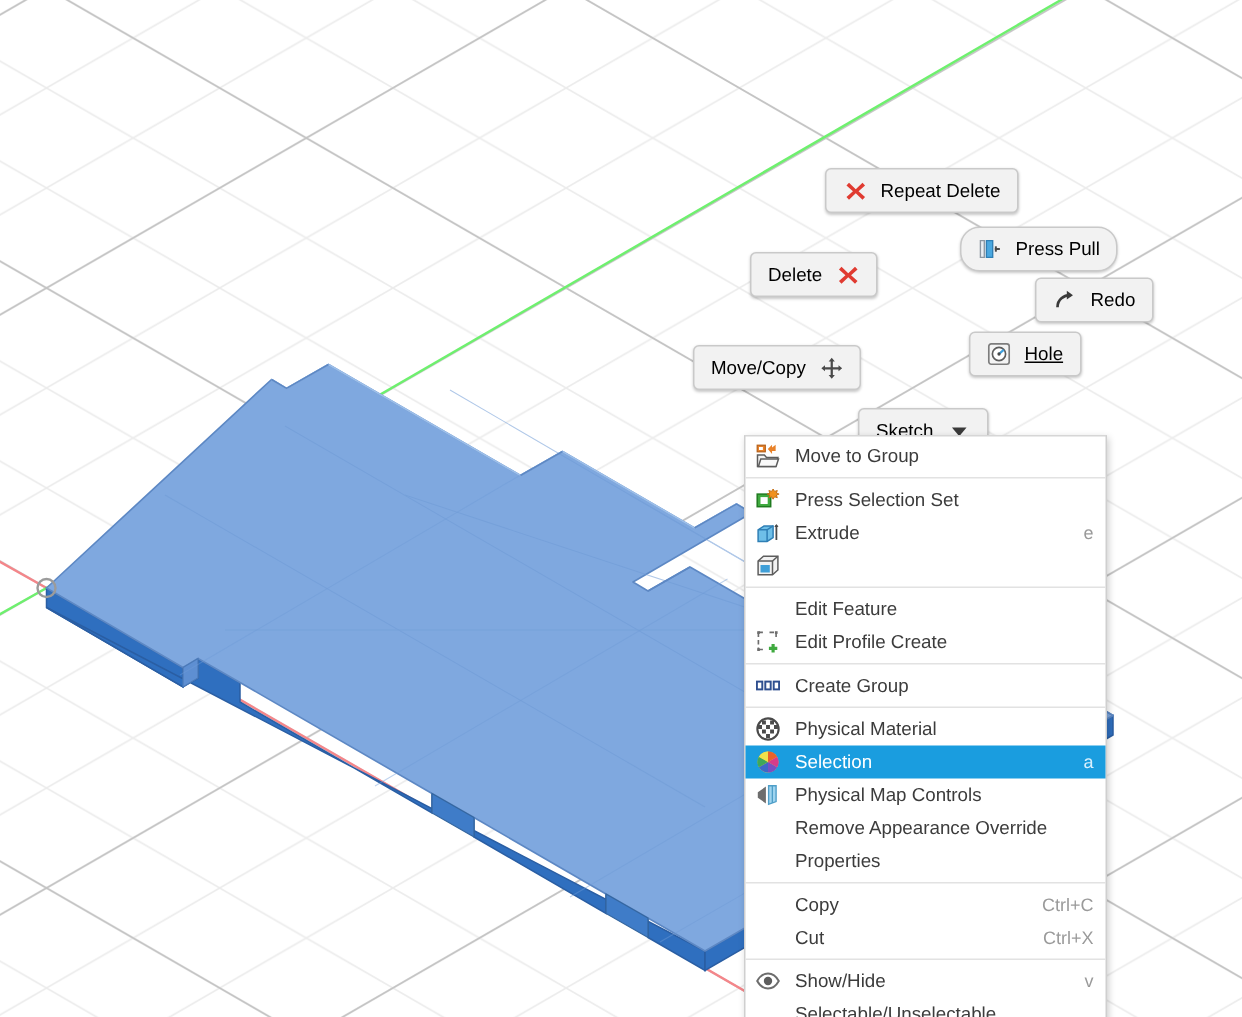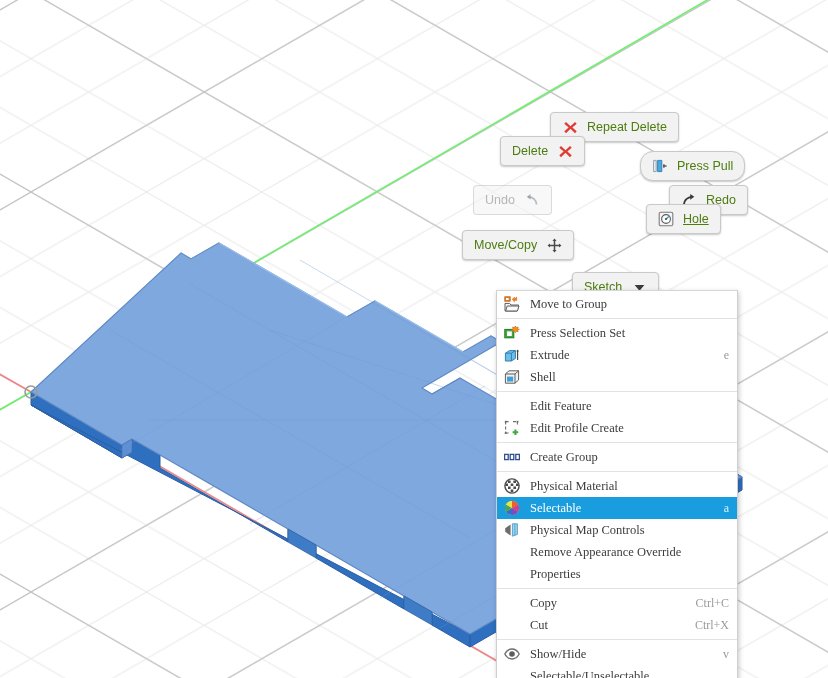--- a/index.html
+++ b/index.html
@@ -40,21 +40,21 @@
     align-items: center;
     gap: 9px;
     box-sizing: border-box;
     height: 30px;
     padding: 0 11px;
     background: #f2f2f2;
     border: 1px solid #c9c9c9;
     border-radius: 4px;
     box-shadow: 0 1px 2px rgba(0,0,0,0.22);
     font-size: 12.5px;
-    color: #4d7c0f;
+    color: #000000;
     white-space: nowrap;
     user-select: none;
   }
   .mm-btn .mm-label { line-height: 1; }
   .mm-btn.disabled {
     background: rgba(242,242,242,0.55);
     border-color: rgba(190,190,190,0.5);
     color: rgba(90,90,90,0.42);
     box-shadow: none;
   }
@@ -62,27 +62,27 @@
     display: inline-flex;
     align-items: center;
     justify-content: center;
     width: 16px;
     height: 16px;
     flex: 0 0 16px;
   }
 
   
   #btn-repeat-delete { left: 550px; top: 112px; }
-  #btn-delete        { left: 500px; top: 136px; }
+  #btn-delete        { left: 500px; top: 168px; }
   #btn-undo          { left: 473px; top: 185px; }
   #btn-move-copy     { left: 462px; top: 230px; }
   #btn-sketch        { left: 572px; top: 272px; }
   #btn-press-pull    { left: 640px; top: 151px; border-radius: 13px; }
-  #btn-redo          { left: 669px; top: 185px; }
-  #btn-hole          { left: 646px; top: 204px; text-decoration: underline; }
+  #btn-redo          { left: 690px; top: 185px; }
+  #btn-hole          { left: 646px; top: 221px; text-decoration: underline; }
 
   
   #context-menu {
     position: absolute;
     left: 496px;
     top: 290px;
     width: 242px;
     background: #ffffff;
     border: 1px solid #cfcfcf;
     border-top: 1px solid #d6d6d6;
@@ -93,21 +93,20 @@
     box-sizing: border-box;
     user-select: none;
   }
   .cm-item {
     display: flex;
     align-items: center;
     height: 22px;
     padding: 0 8px 0 6px;
     box-sizing: border-box;
     cursor: default;
-    font-family: Liberation Serif, serif;
   }
   .cm-item.selected {
     background: #1a9ddf;
     color: #ffffff;
   }
   .cm-ico {
     display: inline-flex;
     align-items: center;
     justify-content: center;
     width: 18px;
@@ -260,29 +259,20 @@
 
   <div class="mm-btn" id="btn-delete">
     <span class="mm-label">Delete</span>
     <span class="mm-ico">
       <svg viewBox="0 0 16 16" width="15" height="15">
         <path d="M3.2 2 L8 6.6 L12.8 2 L14.6 3.9 L10 8 L14.6 12.1 L12.8 14 L8 9.4 L3.2 14 L1.4 12.1 L6 8 L1.4 3.9 Z" fill="#e03b31"></path>
       </svg>
     </span>
   </div>
 
-  <div class="mm-btn disabled" id="btn-undo">
-    <span class="mm-label">Undo</span>
-    <span class="mm-ico">
-      <svg viewBox="0 0 16 16" width="16" height="16">
-        <path d="M12.5 12.5 C12.5 7.5 8.5 4.8 4.2 4.8" stroke="#7b8794" stroke-width="1.7" fill="none" opacity="0.55"></path>
-        <path d="M6.6 1.9 L2.6 4.8 L6.6 7.7 Z" fill="#7b8794" opacity="0.55"></path>
-      </svg>
-    </span>
-  </div>
 
   <div class="mm-btn" id="btn-move-copy">
     <span class="mm-label">Move/Copy</span>
     <span class="mm-ico">
       <svg viewBox="0 0 16 16" width="15" height="15">
         <path d="M8 0.6 L10.2 3.2 L8.8 3.2 L8.8 7.2 L12.8 7.2 L12.8 5.8 L15.4 8 L12.8 10.2 L12.8 8.8
                  L8.8 8.8 L8.8 12.8 L10.2 12.8 L8 15.4 L5.8 12.8 L7.2 12.8 L7.2 8.8 L3.2 8.8
                  L3.2 10.2 L0.6 8 L3.2 5.8 L3.2 7.2 L7.2 7.2 L7.2 3.2 L5.8 3.2 Z" fill="#4a4a4a"></path>
       </svg>
     </span>
@@ -377,21 +367,20 @@
 
     <div class="cm-item">
       <span class="cm-ico">
         <svg viewBox="0 0 16 16" width="16" height="16">
           <path d="M1.4 5 L5 1.8 L14.6 1.8 L14.6 11 L11 14.2 L1.4 14.2 Z" fill="#f2f2f2" stroke="#5d5d5d" stroke-width="1"></path>
           <path d="M1.4 5 L11 5 L14.6 1.8" fill="none" stroke="#5d5d5d" stroke-width="1"></path>
           <path d="M11 5 L11 14.2" fill="none" stroke="#5d5d5d" stroke-width="1"></path>
           <path d="M3 12.6 L3 7.6 L9.2 7.6 L9.2 12.6 Z" fill="#3f9fd8"></path>
         </svg>
       </span>
-      <span class="cm-text">Shell</span>
       <span class="cm-accel"></span>
     </div>
 
     <div class="cm-sep"></div>
 
     <div class="cm-item">
       <span class="cm-ico empty"></span>
       <span class="cm-text">Edit Feature</span>
       <span class="cm-accel"></span>
     </div>
@@ -446,21 +435,21 @@
         <svg viewBox="0 0 16 16" width="16" height="16">
           <circle cx="8" cy="8" r="7" fill="#f3c64b"></circle>
           <path d="M8 8 L8 1 A7 7 0 0 1 14.1 4.5 Z" fill="#e8622a"></path>
           <path d="M8 8 L14.1 4.5 A7 7 0 0 1 14.1 11.5 Z" fill="#d63c8a"></path>
           <path d="M8 8 L14.1 11.5 A7 7 0 0 1 8 15 Z" fill="#7a4ec2"></path>
           <path d="M8 8 L8 15 A7 7 0 0 1 1.9 11.5 Z" fill="#3f68c8"></path>
           <path d="M8 8 L1.9 11.5 A7 7 0 0 1 1.9 4.5 Z" fill="#3fa85a"></path>
           <path d="M8 8 L1.9 4.5 A7 7 0 0 1 8 1 Z" fill="#f0e14b"></path>
         </svg>
       </span>
-      <span class="cm-text">Selectable</span>
+      <span class="cm-text">Selection</span>
       <span class="cm-accel">a</span>
     </div>
 
     <div class="cm-item">
       <span class="cm-ico">
         <svg viewBox="0 0 16 16" width="16" height="16">
           <path d="M6.6 2.4 L6.6 13.6 L1.2 9.8 L1.2 6.2 Z" fill="#6d6d6d"></path>
           <path d="M8.4 1.8 L13.4 1.8 L13.4 12.4 L8.4 14.2 Z" fill="#9fd4ef" stroke="#4e9ec8" stroke-width="0.9"></path>
           <path d="M10.9 1.8 L10.9 13.3" stroke="#4e9ec8" stroke-width="0.9"></path>
         </svg>

